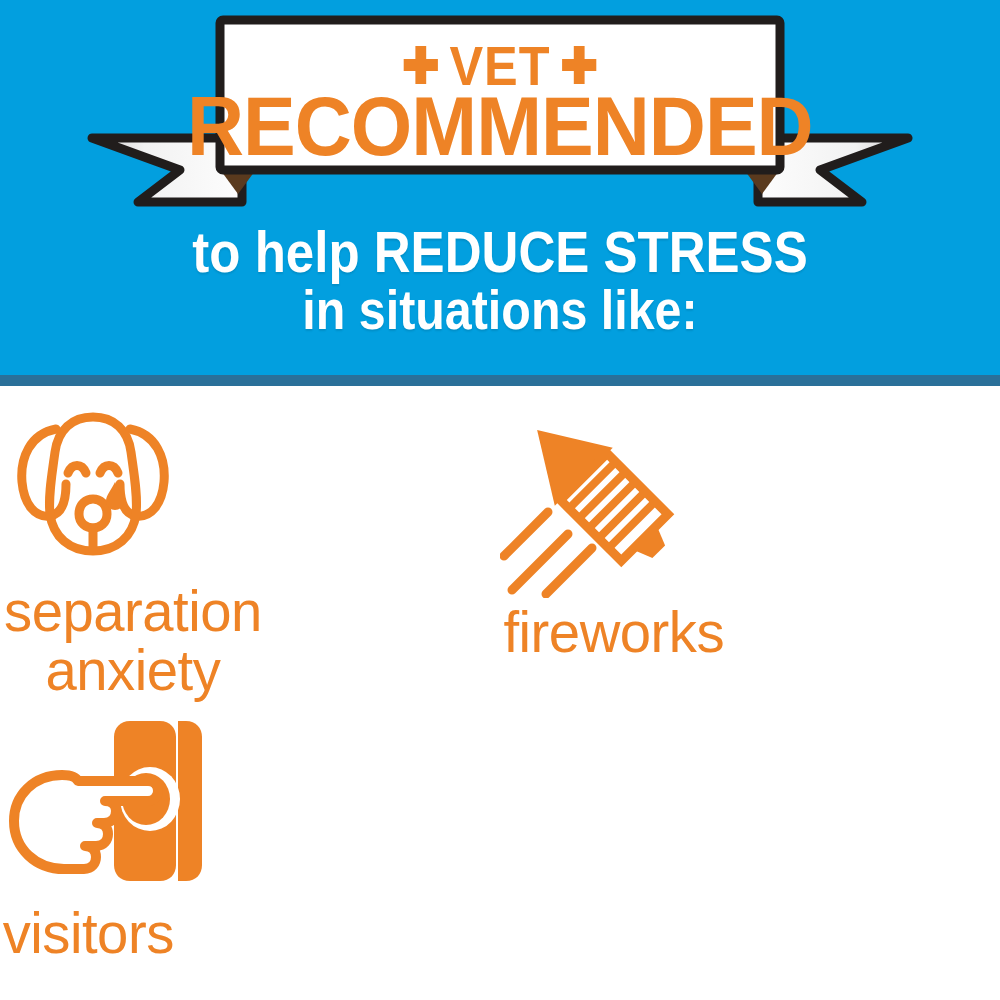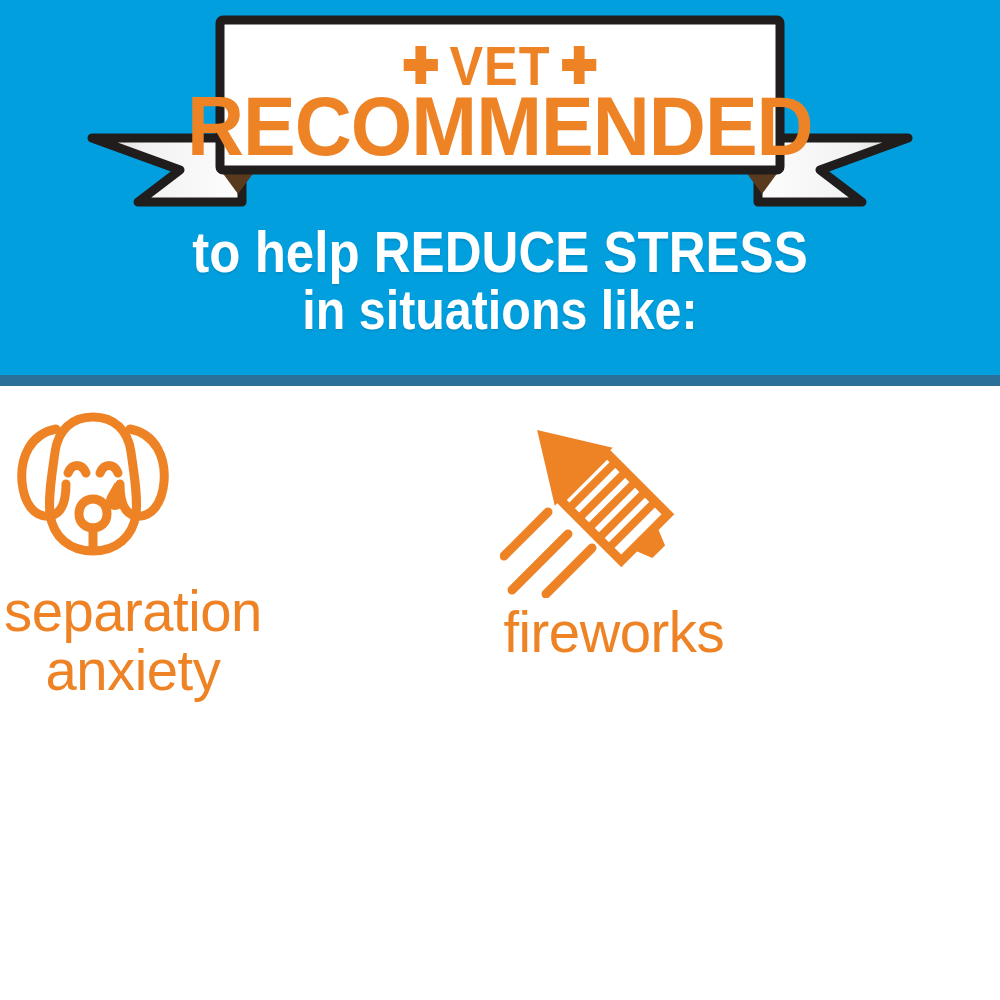--- a/index.html
+++ b/index.html
@@ -263,15 +263,53 @@
             <line x1="4" y1="158" x2="48" y2="114"></line>
             <line x1="46" y1="196" x2="92" y2="150"></line>
           </g>
         </svg>
       </div>
       <div class="cell-label">
         <div>fireworks</div>
       </div>
     </div>
 
+    <div class="cell r2">
+      <div class="cell-icon">
+        <svg width="216" height="196" viewBox="0 0 216 196" xmlns="http://www.w3.org/2000/svg">
+
+          <path d="M186 18 C196 18 202 25 202 34 L202 162 C202 171 196 178 186 178 L176 178 L176 18 Z" fill="#EE8326"></path>
+          <rect x="170" y="18" width="8" height="160" fill="#FFFFFF"></rect>
+
+          <path d="M130 18 L160 18 C170 18 176 25 176 34 L176 162 C176 171 170 178 160 178 L130 178
+                   C120 178 114 171 114 162 L114 34 C114 25 120 18 130 18 Z" fill="#EE8326"></path>
+
+          <ellipse cx="150" cy="96" rx="30" ry="32" fill="#FFFFFF"></ellipse>
+          <ellipse cx="146" cy="96" rx="24" ry="26" fill="#EE8326"></ellipse>
+
+          <g fill="#FFFFFF" stroke="#EE8326" stroke-width="10" stroke-linejoin="round" stroke-linecap="round">
+            <path d="M62 72
+                     C34 72 14 92 14 118
+                     C14 146 36 166 64 166
+                     L84 166
+                     C92 166 96 160 96 154
+                     C96 148 92 143 85 143
+                     L96 143
+                     C104 143 108 137 108 131
+                     C108 125 104 120 97 120
+                     L104 120
+                     C112 120 116 114 116 108
+                     C116 102 112 98 105 98
+                     L148 98
+                     C154 98 158 93 158 88
+                     C158 82 154 78 148 78
+                     L78 78
+                     C76 74 70 72 62 72 Z"></path>
+          </g>
+        </svg>
+      </div>
+      <div class="cell-label">
+        <div>visitors</div>
+      </div>
+    </div>
 
   </div>
 </div>
 
 </body></html>

